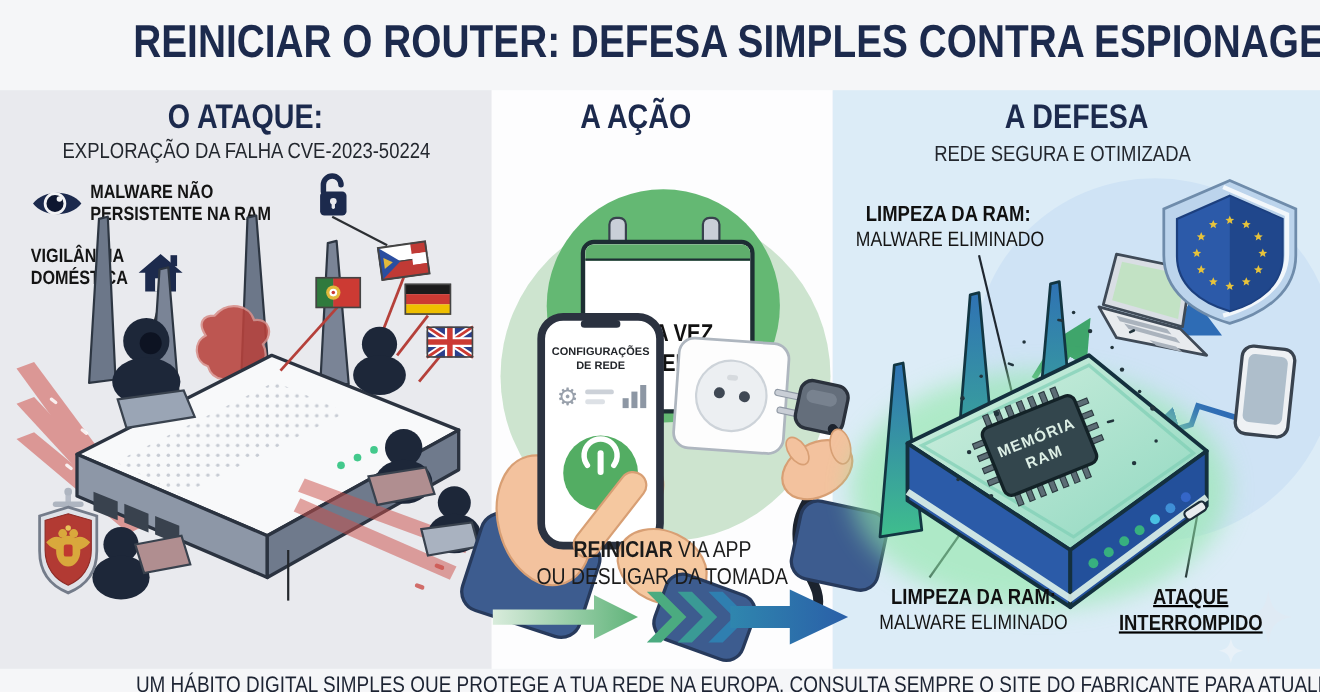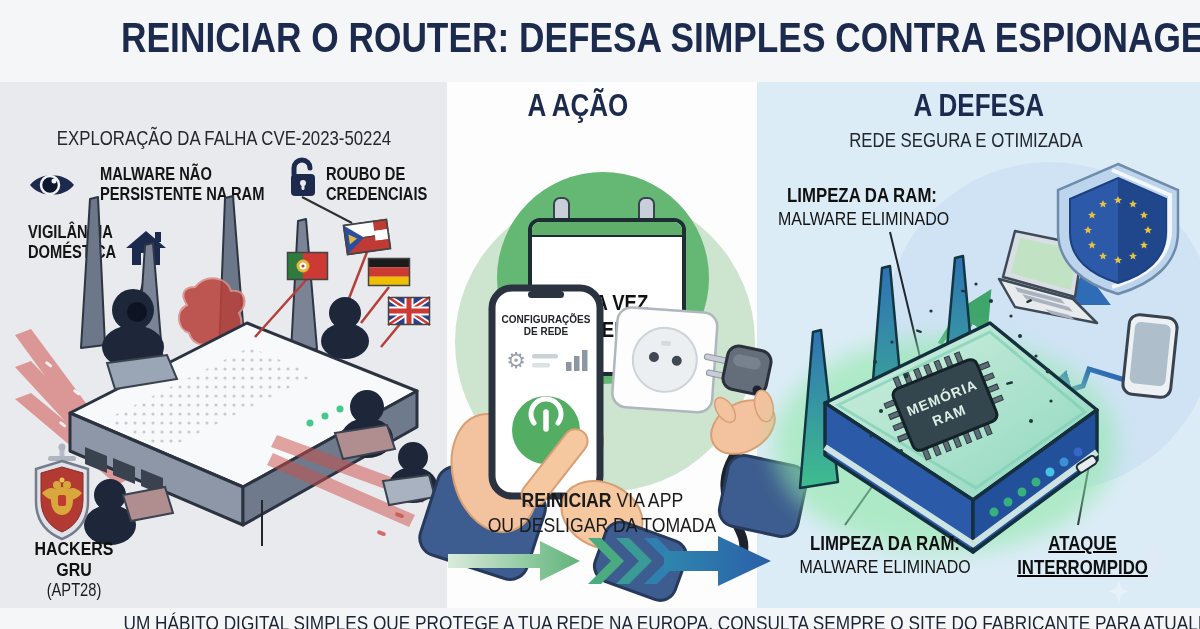--- a/index.html
+++ b/index.html
@@ -27,45 +27,44 @@
 <div id="canvas">
 
   <div class="abs ctr" style="left:0;top:14px;width:1200px;">
     <span class="cond h1 navy">REINICIAR O ROUTER: DEFESA SIMPLES CONTRA ESPIONAGEM GLOBAL</span>
   </div>
 
   <div class="panel" style="left:0;width:447px;background:#e9eaee;"></div>
   <div class="panel" style="left:447px;width:310px;background:#fdfdfe;"></div>
   <div class="panel" style="left:757px;width:443px;background:#dcecf7;"></div>
 
+  <div class="abs ctr" style="left:0;top:88px;width:447px;">
+    <span class="cond h2 navy">O ATAQUE:</span>
+  </div>
   <div class="abs ctr" style="left:0;top:127px;width:447px;text-decoration:underline;">
     <span class="cond sub">EXPLORAÇÃO DA FALHA CVE-2023-50224</span>
   </div>
 
   <svg class="abs" style="left:28px;top:170px;" width="48" height="30" viewBox="0 0 48 30">
     <path d="M2,15 C12,2 36,2 46,15 C36,28 12,28 2,15 Z" fill="#1c2a4d"></path>
     <circle cx="22" cy="15" r="9" fill="#0e1730"></circle>
     <circle cx="22" cy="15" r="9" fill="none" stroke="#f2f3f5" stroke-width="2.5"></circle>
     <circle cx="26" cy="11" r="2.5" fill="#f2f3f5"></circle>
   </svg>
-  <div class="abs" style="left:82px;top:164px;margin-left:18px;">
+  <div class="abs" style="left:82px;top:164px;">
     <span class="cond-l lab-b" style="display:block;">MALWARE NÃO</span>
     <span class="cond-l lab-b" style="display:block;">PERSISTENTE NA RAM</span>
   </div>
 
   <svg class="abs" style="left:286px;top:158px;" width="34" height="42" viewBox="0 0 34 42">
     <path d="M8,16 V10 a8,8 0 0 1 16,0" fill="none" stroke="#1c2a4d" stroke-width="5" stroke-linecap="round"></path>
     <rect x="5" y="16" width="24" height="22" rx="4" fill="#1c2a4d"></rect>
     <circle cx="17" cy="25" r="3" fill="#e9eaee"></circle>
     <rect x="15.5" y="26" width="3" height="6" rx="1.5" fill="#e9eaee"></rect>
   </svg>
-  <div class="abs" style="left:326px;top:164px;">
-    <span class="cond-l lab-b" style="display:block;">ROUBO DE</span>
-    <span class="cond-l lab-b" style="display:block;">CREDENCIAIS</span>
-  </div>
 
   <div class="abs" style="left:28px;top:222px;">
     <span class="cond-l lab-b" style="display:block;">VIGILÂNCIA</span>
     <span class="cond-l lab-b" style="display:block;">DOMÉSTICA</span>
   </div>
 
   <svg class="abs" style="left:124px;top:228px;" width="44" height="38" viewBox="0 0 44 38">
     <path d="M2,20 L22,3 L42,20 L36,20 L36,37 L8,37 L8,20 Z" fill="#1c2a4d"></path>
     <rect x="31" y="4" width="6" height="10" fill="#1c2a4d"></rect>
     <rect x="17" y="25" width="10" height="12" fill="#e9eaee"></rect>
@@ -197,25 +196,20 @@
     <rect x="18" y="13" width="28" height="5" rx="2.5" fill="#aeb5c0"></rect>
     <path d="M32,18 L58,26 V58 C58,78 47,90 32,96 C17,90 6,78 6,58 V26 Z" fill="#dfe2e8" stroke="#747c8a" stroke-width="2.5"></path>
     <path d="M32,24 L53,30 V57 C53,73 44,84 32,89 C20,84 11,73 11,57 V30 Z" fill="#b23a33" stroke="#8c2b26"></path>
     <path d="M12,50 C20,42 26,44 32,52 C38,44 44,42 52,50 C46,58 38,58 32,56 C26,58 18,58 12,50 Z" fill="#d9a83c"></path>
     <ellipse cx="32" cy="58" rx="11" ry="14" fill="#d9a83c"></ellipse>
     <circle cx="27" cy="42" r="4" fill="#d9a83c"></circle>
       <circle cx="37" cy="42" r="4" fill="#d9a83c"></circle>
     <circle cx="32" cy="37" r="2.5" fill="#e8c35a"></circle>
     <rect x="28" y="52" width="8" height="11" rx="2" fill="#c0392f"></rect>
   </svg>
-  <div class="abs ctr" style="left:14px;top:538px;width:120px;">
-    <span class="cond" style="display:block;font-size:19px;font-weight:800;color:#101010;line-height:21px;">HACKERS</span>
-    <span class="cond" style="display:block;font-size:19px;font-weight:800;color:#101010;line-height:21px;">GRU</span>
-    <span class="cond" style="display:block;font-size:17.5px;font-weight:400;color:#1b1b1b;line-height:21px;">(APT28)</span>
-  </div>
   <div class="thinline" style="left:261px;top:500px;width:2px;height:46px;"></div>
 
   <div class="abs ctr" style="left:447px;top:88px;width:261px;">
     <span class="cond h2 navy">A AÇÃO</span>
   </div>
 
   <div class="abs circ" style="left:455px;top:192px;width:300px;height:300px;background:#cde4cf;"></div>
   <div class="abs circ" style="left:497px;top:172px;width:212px;height:212px;background:#64b873;"></div>
 
   <div class="abs" style="left:553px;top:197px;width:13px;height:36px;background:#c9cfd8;border:2.5px solid #39424e;border-radius:7px;"></div>

